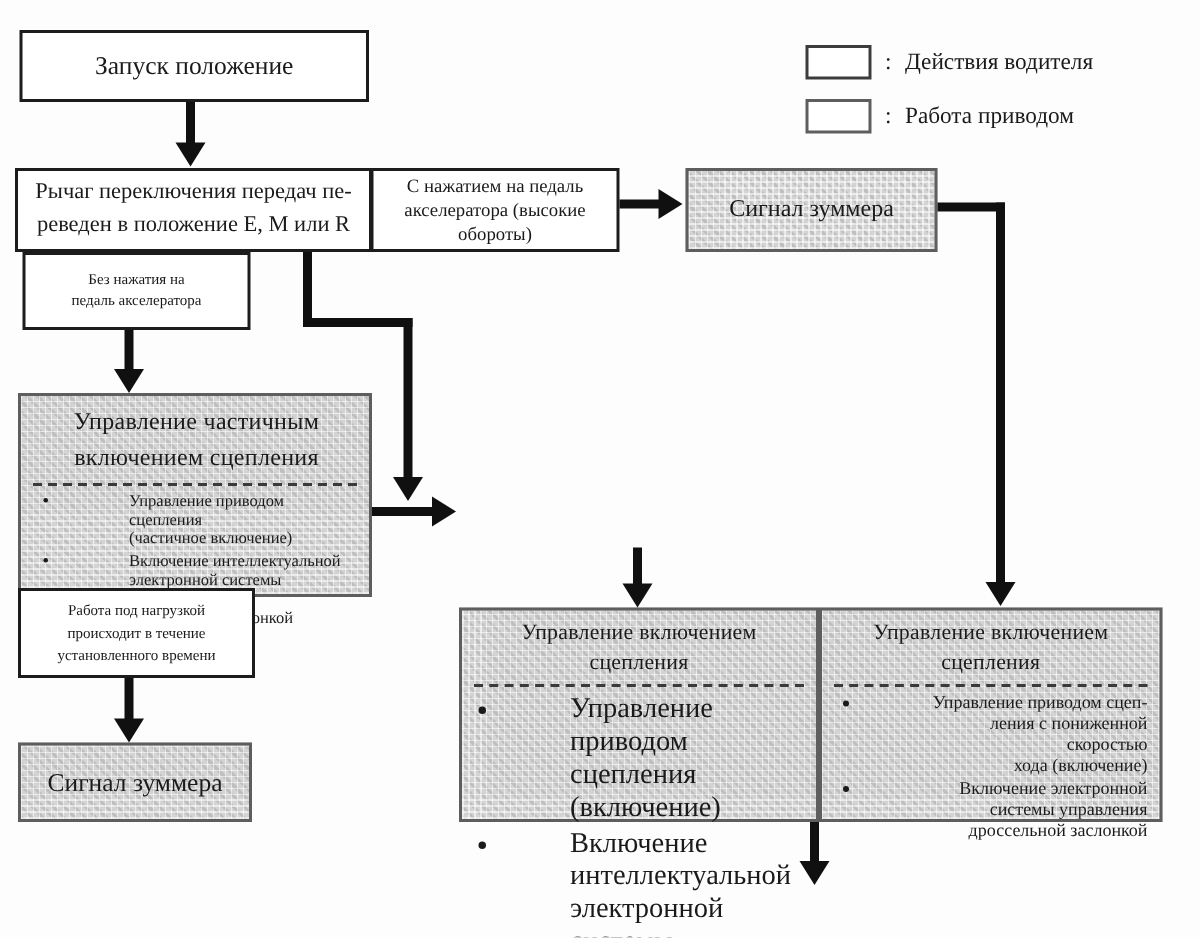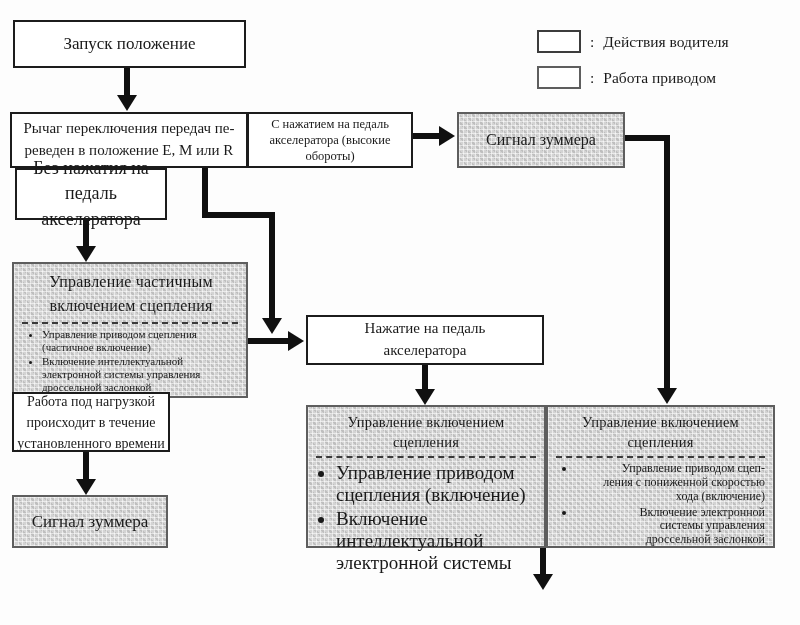--- a/index.html
+++ b/index.html
@@ -21,21 +21,21 @@
       repeating-linear-gradient(90deg, rgba(255,255,255,.55) 0 1px, rgba(0,0,0,0) 1px 4px),
       repeating-linear-gradient(0deg, rgba(255,255,255,.55) 0 1px, rgba(0,0,0,0) 1px 4px),
       repeating-linear-gradient(45deg, rgba(110,110,110,.20) 0 2px, rgba(0,0,0,0) 2px 5px);
     border:2px solid #5e5e5e;
   }
   .bigbox { display:block; text-align:left; padding:6px 8px 4px 8px; }
   .bigbox .title { line-height:1.5; letter-spacing:.2px; }
   .bigbox .title.centered { text-align:center; line-height:1.35; }
   .dash { border-top:2px dashed #3a3a3a; margin:4px 0 4px 0; }
   ul.blts { margin:2px 0 0 0; padding:0 0 0 20px; }
-  ul.blts li { margin:0 0 2px 0; line-height:1.15; }
+  ul.blts li { margin:0 0 2px 0; line-height:1.15;padding-left:44px; }
   
   .v { position:absolute; width:6px; background:#101010; }
   .h { position:absolute; height:6px; background:#101010; }
   .ah-down { position:absolute; width:0; height:0;
     border-left:10px solid transparent; border-right:10px solid transparent;
     border-top:16px solid #101010; }
   .ah-right { position:absolute; width:0; height:0;
     border-top:10px solid transparent; border-bottom:10px solid transparent;
     border-left:16px solid #101010; }
   
@@ -73,52 +73,48 @@
 
   <div class="box" style="left:10px; top:112px; width:238px; height:56px; font-size:15px; line-height:1.45;">
     <span class="preline">Рычаг переключения передач пе-
 реведен в положение Е, М или R</span>
   </div>
 
   <div class="box gray" style="left:457px; top:112px; width:168px; height:56px; font-size:16px;">
     <span class="preline">Сигнал зуммера</span>
   </div>
 
-  <div class="box" style="left:15px; top:168px; width:152px; height:52px; font-size:18px; line-height:1.4;">
+  <div class="box" style="left:15px; top:168px; width:152px; height:52px; font-size:10px; line-height:1.4;">
     <span class="preline">Без нажатия на
 педаль акселератора</span>
   </div>
 
   <div class="box gray bigbox" style="left:12px; top:262px; width:236px; height:136px;">
     <div class="title preline" style="font-size:16px; padding-left:2px;text-align:center;">Управление частичным
 включением сцепления</div>
     <div class="dash"></div>
     <ul class="blts" style="font-size:11px;">
       <li class="preline">Управление приводом сцепления
 (частичное включение)</li>
       <li class="preline">Включение интеллектуальной
 электронной системы управления
 дроссельной заслонкой</li>
     </ul>
   </div>
 
-  <div class="box" style="left:12px; top:392px; width:158px; height:60px; font-size:14px; line-height:1.5; z-index:3;">
+  <div class="box" style="left:12px; top:392px; width:158px; height:60px; font-size:10px; line-height:1.5; z-index:3;">
     <span class="preline">Работа под нагрузкой
 происходит в течение
 установленного времени</span>
   </div>
 
   <div class="box gray" style="left:12px; top:495px; width:156px; height:53px; font-size:17px;">
     <span class="preline">Сигнал зуммера</span>
   </div>
 
-  <div class="box" style="left:306px; top:315px; width:238px; height:50px; font-size:15px; line-height:1.45;">
-    <span class="preline">Нажатие на педаль
-акселератора</span>
-  </div>
 
   <div class="box gray bigbox" style="left:306px; top:405px; width:240px; height:143px;">
     <div class="title centered preline" style="font-size:14.5px;">Управление включением
 сцепления</div>
     <div class="dash"></div>
     <ul class="blts" style="font-size:19px;">
       <li class="preline">Управление приводом
 сцепления (включение)</li>
       <li class="preline">Включение
 интеллектуальной

